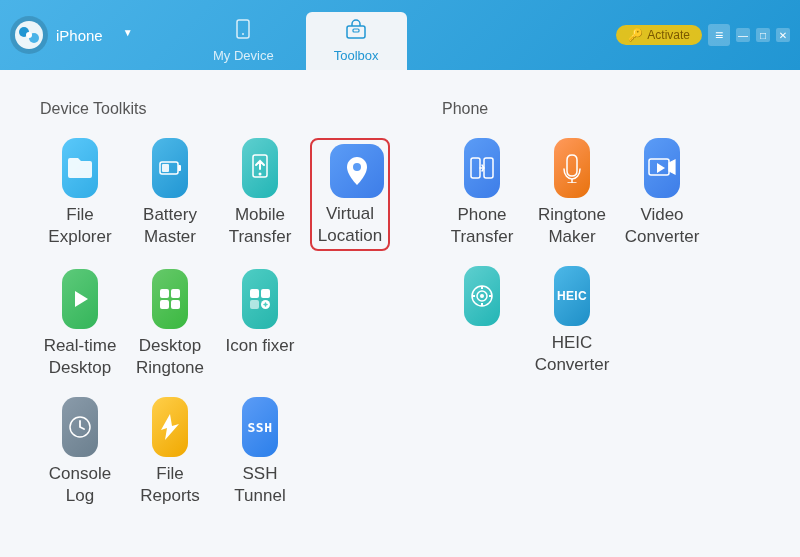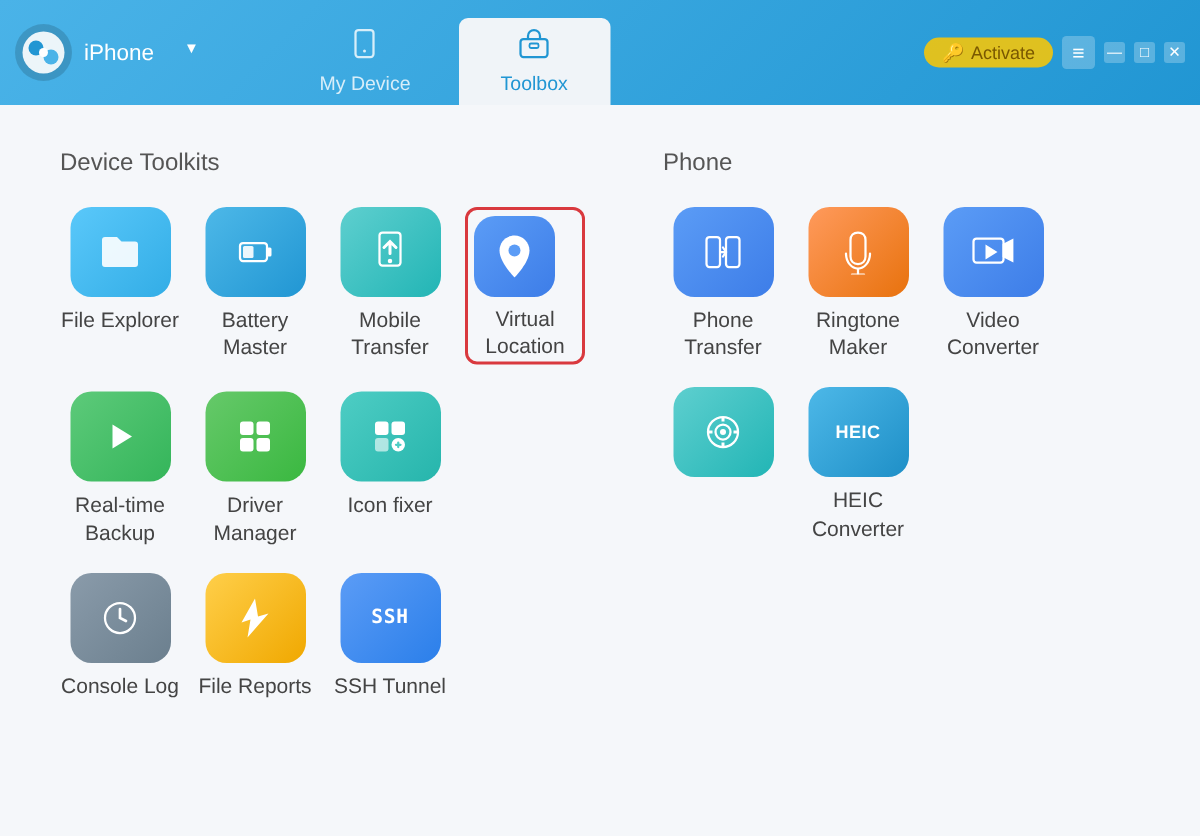--- a/index.html
+++ b/index.html
@@ -137,32 +137,32 @@
       gap: 18px 10px;
     }
     .tool-item {
       display: flex;
       flex-direction: column;
       align-items: center;
       gap: 6px;
       cursor: pointer;
     }
     .tool-icon-wrap {
-      width: 67px;
+      width: 36px;
       height: 60px;
       border-radius: 14px;
       display: flex;
       align-items: center;
       justify-content: center;
       font-size: 26px;
       color: white;
       position: relative;
     }
     .tool-label {
-      font-size: 14px;
+      font-size: 17px;
       color: #444;
       text-align: center;
       line-height: 1.3;
     }
     
     .bg-blue-light { background: linear-gradient(135deg, #5ac8fa, #32ade6); }
     .bg-blue { background: linear-gradient(135deg, #4db8e8, #2196d3); }
     .bg-teal { background: linear-gradient(135deg, #5ecfcf, #22b5b5); }
     .bg-blue2 { background: linear-gradient(135deg, #5b9cf6, #3d7de8); }
     .bg-green { background: linear-gradient(135deg, #5dca7a, #34b55a); }
@@ -259,50 +259,50 @@
             <svg width="26" height="30" viewBox="0 0 26 30" fill="white">
               <rect x="6" y="2" width="14" height="22" rx="2" stroke="white" stroke-width="1.5" fill="none"></rect>
               <circle cx="13" cy="21" r="1.5" fill="white"></circle>
               <path d="M13 8 L13 16 M9 12 L13 8 L17 12" stroke="white" stroke-width="2" fill="none" stroke-linecap="round"></path>
             </svg>
           </div>
           <span class="tool-label">Mobile Transfer</span>
         </div>
 
         <div class="tool-item">
-          <div style="border: 2.5px solid #d9393e; border-radius: 8px; padding: 4px 4px 2px; display:flex; flex-direction:column; align-items:flex-start; gap:5px;">
+          <div style="border: 2.5px solid #d9393e; border-radius: 8px; padding: 4px 4px 2px; display:flex; flex-direction:column; align-items:flex-end; gap:5px;">
             <div class="tool-icon-wrap bg-blue2" style="width:54px;height:54px;">
               <svg width="28" height="32" viewBox="0 0 28 32" fill="white">
                 <path d="M14 2C8.5 2 4 6.5 4 12c0 8 10 18 10 18s10-10 10-18c0-5.5-4.5-10-10-10z" fill="white"></path>
                 <circle cx="14" cy="12" r="4" fill="#5b9cf6"></circle>
               </svg>
             </div>
             <span class="tool-label">Virtual Location</span>
           </div>
         </div>
 
         <div class="tool-item">
           <div class="tool-icon-wrap bg-green">
             <svg width="30" height="30" viewBox="0 0 30 30" fill="white">
               <polygon points="10,7 10,23 23,15" fill="white"></polygon>
             </svg>
           </div>
-          <span class="tool-label">Real-time Backup</span>
+          <span class="tool-label">Real-time Desktop</span>
         </div>
 
         <div class="tool-item">
           <div class="tool-icon-wrap bg-green2">
             <svg width="28" height="28" viewBox="0 0 28 28" fill="white">
               <rect x="4" y="4" width="9" height="9" rx="2" fill="white"></rect>
               <rect x="15" y="4" width="9" height="9" rx="2" fill="white"></rect>
               <rect x="4" y="15" width="9" height="9" rx="2" fill="white"></rect>
               <rect x="15" y="15" width="9" height="9" rx="2" fill="white"></rect>
             </svg>
           </div>
-          <span class="tool-label">Driver Manager</span>
+          <span class="tool-label">Desktop Ringtone</span>
         </div>
 
         <div class="tool-item">
           <div class="tool-icon-wrap bg-teal2">
             <svg width="28" height="28" viewBox="0 0 28 28" fill="white">
               <rect x="4" y="4" width="9" height="9" rx="2" fill="white"></rect>
               <rect x="15" y="4" width="9" height="9" rx="2" fill="white"></rect>
               <rect x="4" y="15" width="9" height="9" rx="2" fill="white" opacity="0.6"></rect>
               <circle cx="19.5" cy="19.5" r="4.5" fill="white"></circle>
               <path d="M18 19.5h3M19.5 18v3" stroke="#4ecdc4" stroke-width="1.5" stroke-linecap="round"></path>

